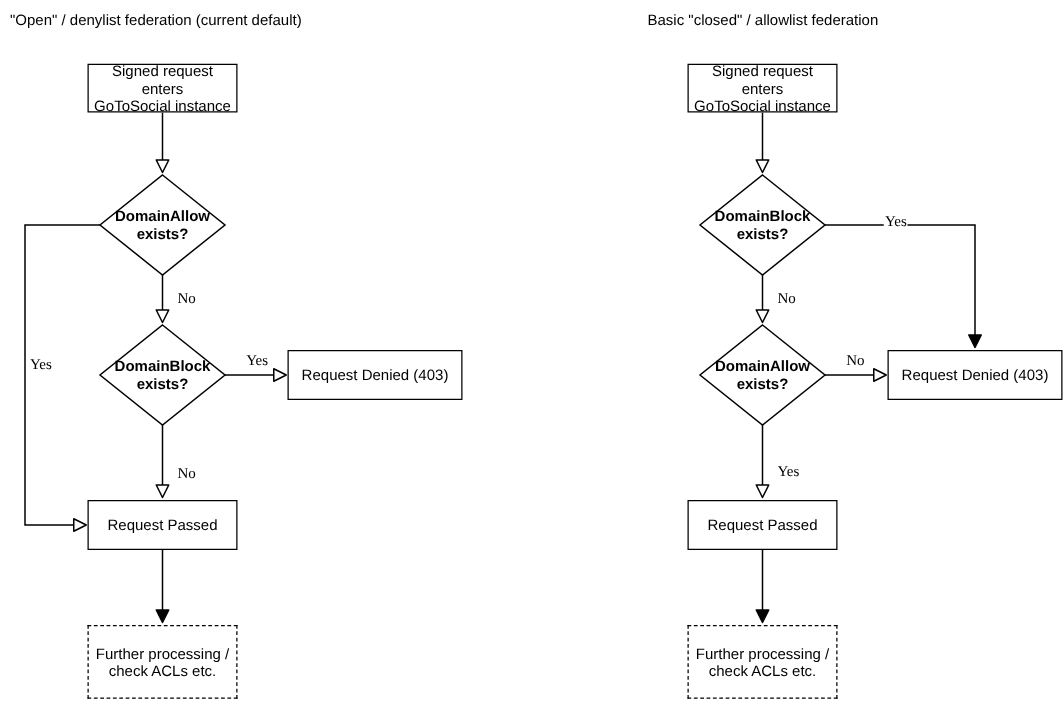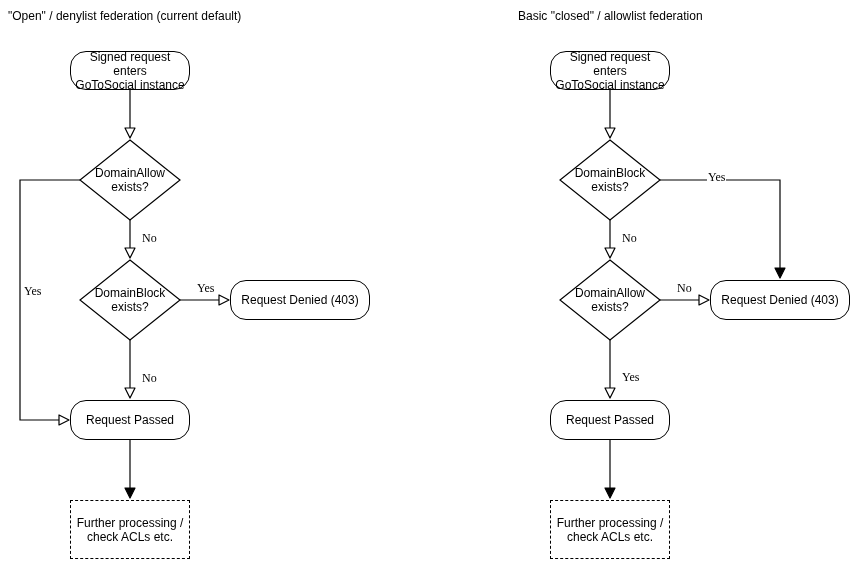--- a/index.html
+++ b/index.html
@@ -26,31 +26,32 @@
     background: #ffffff;
     display: flex;
     align-items: center;
     justify-content: center;
     text-align: center;
     white-space: pre-line;
     font-size: 12px;
     line-height: 14px;
     padding: 1px 2px;
   }
-  .rounded { border-radius: 16px; }
+  .rounded { border-radius: 0; }
   .dashed { border-style: dashed; border-radius: 0; }
   .dlabel {
     position: absolute;
     display: flex;
     align-items: center;
     justify-content: center;
     text-align: center;
     white-space: pre-line;
     font-size: 12px;
     line-height: 14px;
+    font-weight: bold;
   }
   .elabel {
     position: absolute;
     font-size: 12px;
     line-height: 13px;
     background: #ffffff;
     padding: 0 1px;
     white-space: pre;
     font-family: Liberation Serif, serif;
   }

